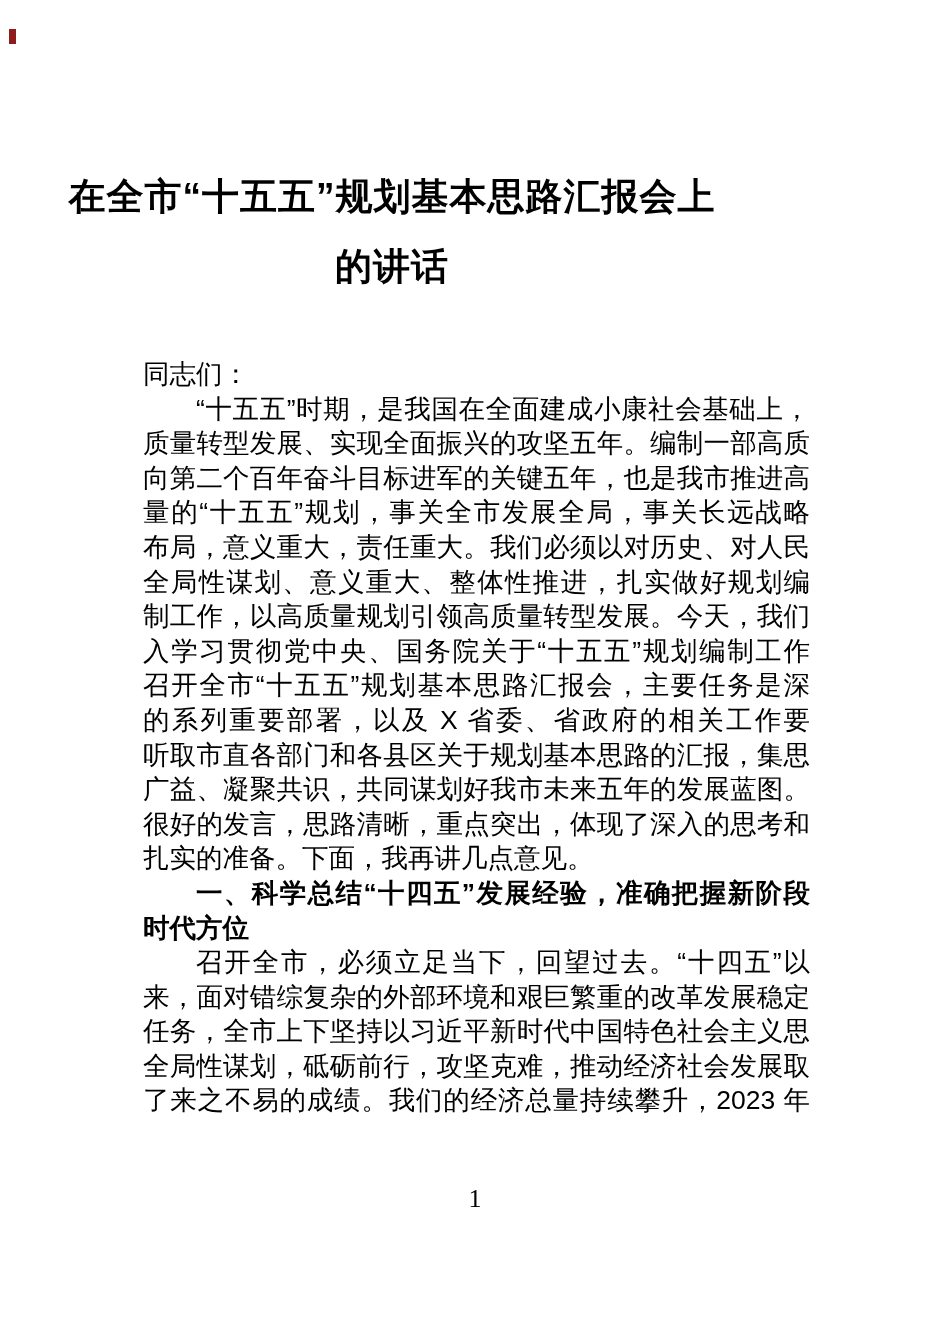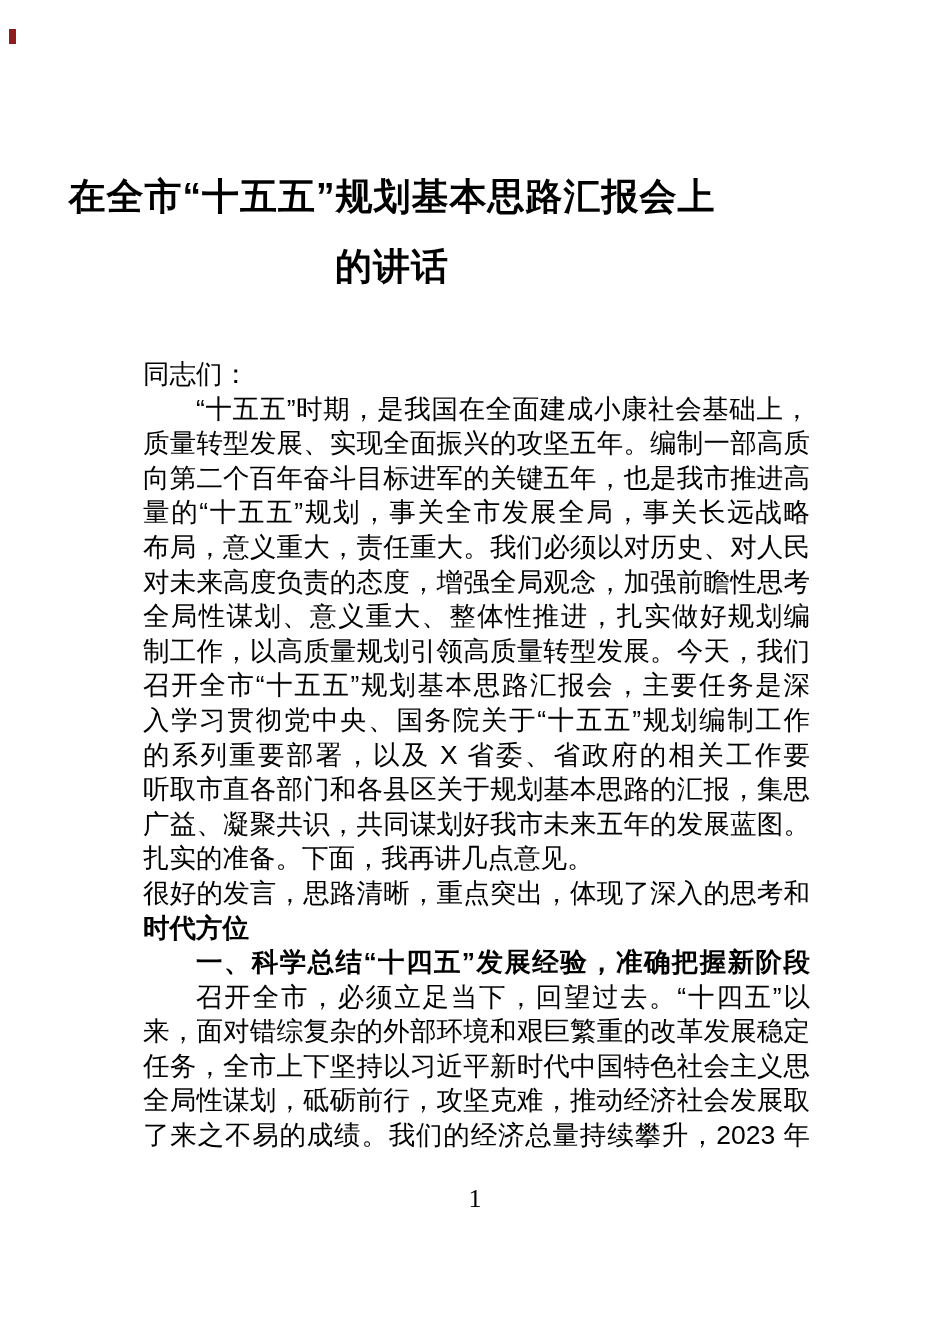--- a/index.html
+++ b/index.html
@@ -77,34 +77,33 @@
   <div class="doc-body">
     <div class="block">
         <div class="line flush">同志们：</div>
       </div>
     <div class="block">
         <div class="line indent">“十五五”时期，是我国在全面建成小康社会基础上，</div>
         <div class="line">质量转型发展、实现全面振兴的攻坚五年。编制一部高质</div>
         <div class="line">向第二个百年奋斗目标进军的关键五年，也是我市推进高</div>
         <div class="line">量的“十五五”规划，事关全市发展全局，事关长远战略</div>
         <div class="line">布局，意义重大，责任重大。我们必须以对历史、对人民</div>
-        <div class="line">对未来高度负责的态度，增强全局观念，加强前瞻性思考</div>
         <div class="line">全局性谋划、意义重大、整体性推进，扎实做好规划编</div>
         <div class="line">制工作，以高质量规划引领高质量转型发展。今天，我们</div>
+        <div class="line">入学习贯彻党中央、国务院关于“十五五”规划编制工作</div>
         <div class="line">召开全市“十五五”规划基本思路汇报会，主要任务是深</div>
-        <div class="line">入学习贯彻党中央、国务院关于“十五五”规划编制工作</div>
         <div class="line">的系列重要部署，以及 X 省委、省政府的相关工作要求，</div>
         <div class="line">听取市直各部门和各县区关于规划基本思路的汇报，集思</div>
         <div class="line">广益、凝聚共识，共同谋划好我市未来五年的发展蓝图。</div>
+        <div class="line">很好的发言，思路清晰，重点突出，体现了深入的思考和</div>
         <div class="line flush">扎实的准备。下面，我再讲几点意见。</div>
-        <div class="line">很好的发言，思路清晰，重点突出，体现了深入的思考和</div>
       </div>
     <div class="block heading">
+        <div class="line indent">一、科学总结“十四五”发展经验，准确把握新阶段</div>
         <div class="line flush">时代方位</div>
-        <div class="line indent">一、科学总结“十四五”发展经验，准确把握新阶段</div>
       </div>
     <div class="block">
         <div class="line indent">召开全市，必须立足当下，回望过去。“十四五”以</div>
         <div class="line">来，面对错综复杂的外部环境和艰巨繁重的改革发展稳定</div>
         <div class="line">任务，全市上下坚持以习近平新时代中国特色社会主义思</div>
         <div class="line">全局性谋划，砥砺前行，攻坚克难，推动经济社会发展取得</div>
         <div class="line">了来之不易的成绩。我们的经济总量持续攀升，2023 年全</div>
       </div>
   </div>
 

